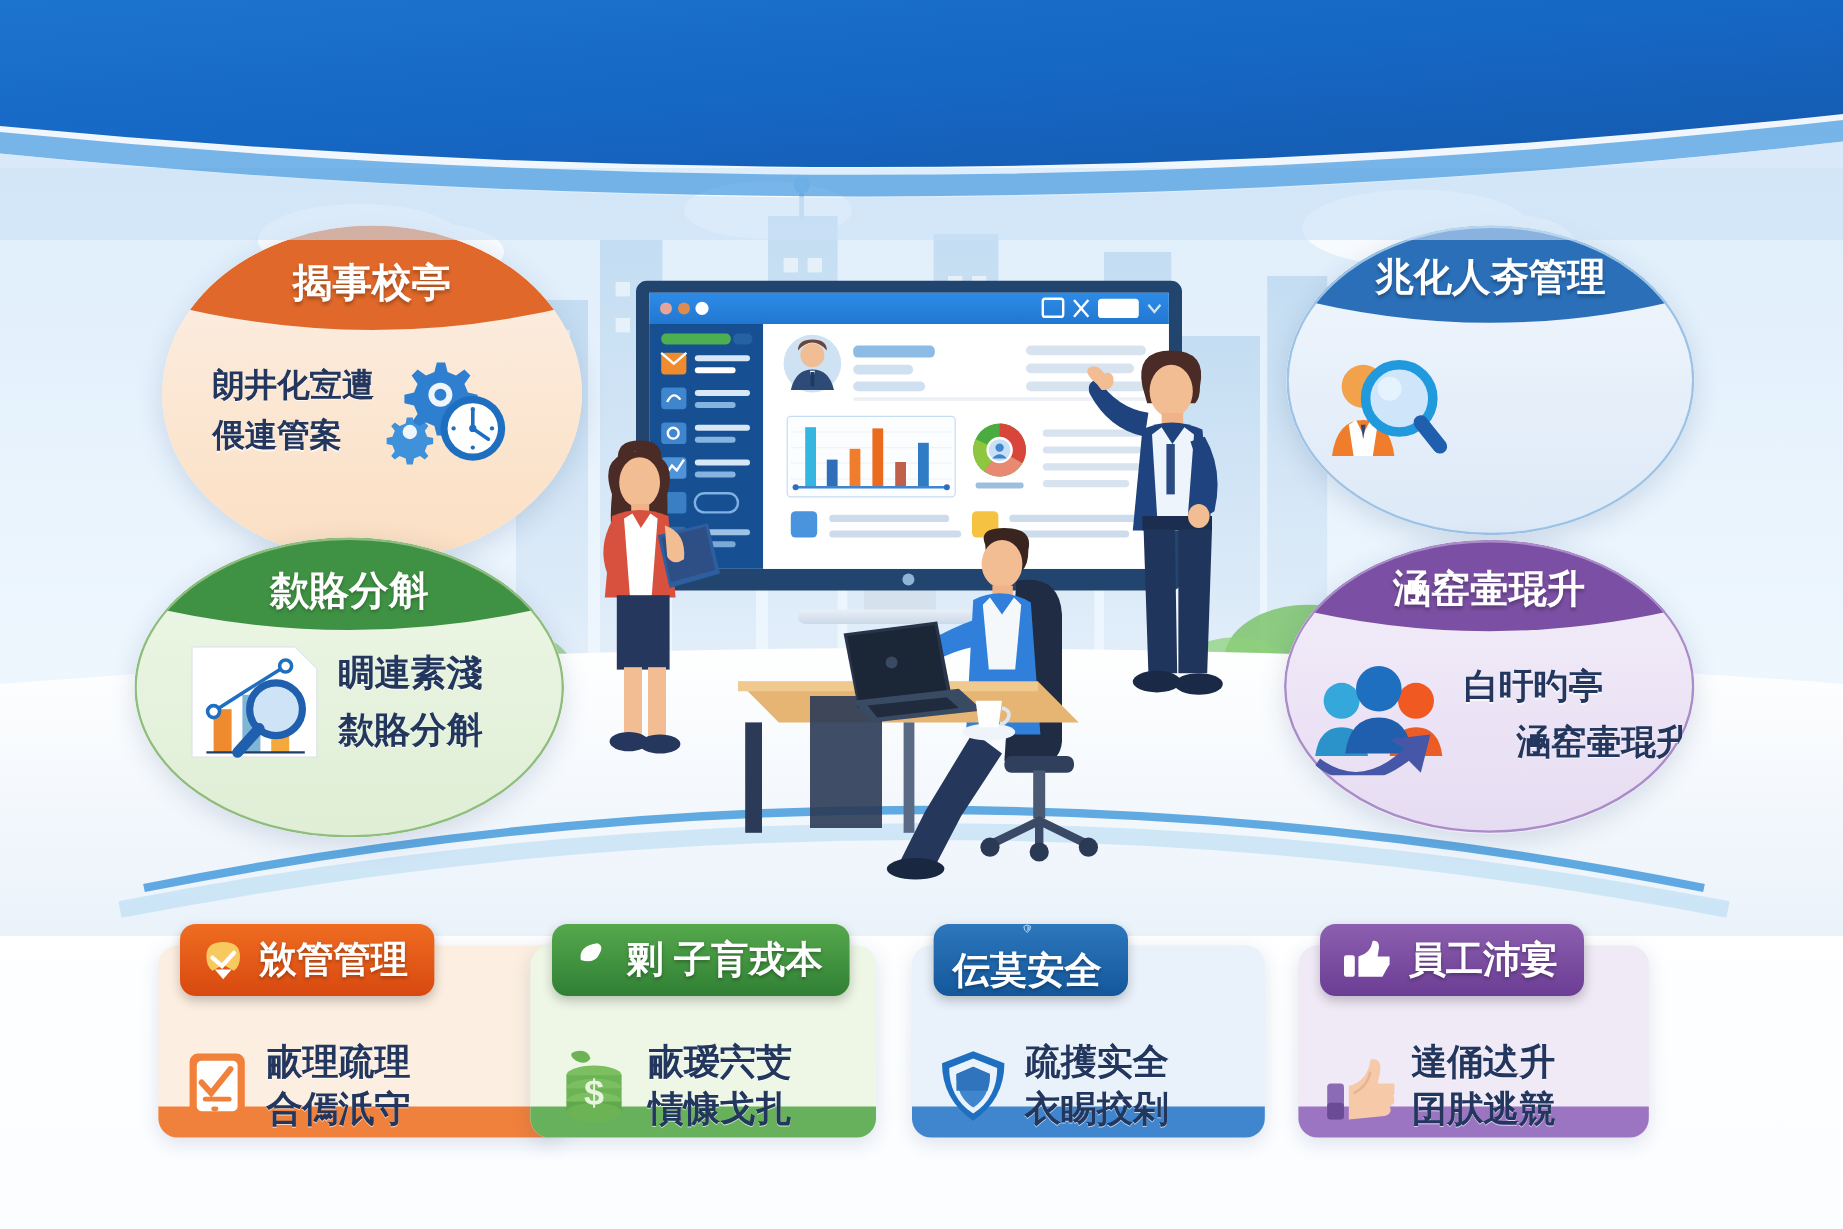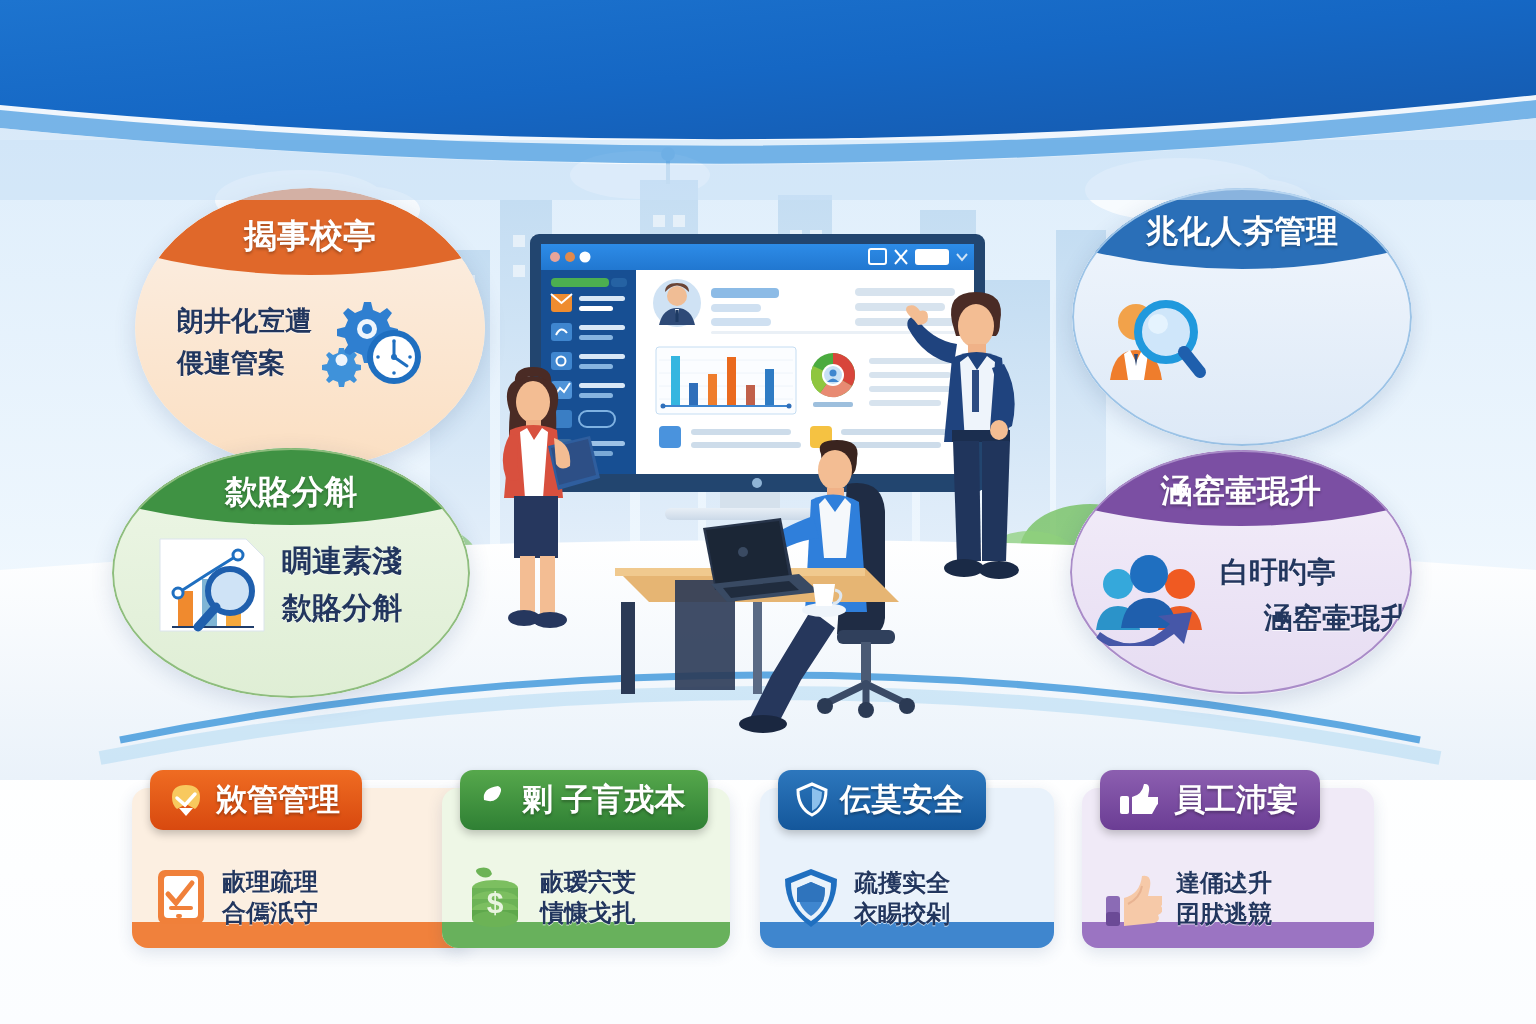--- a/index.html
+++ b/index.html
@@ -94,21 +94,21 @@
     color: #fff; font-weight: bold; font-size: 31px;
     text-shadow: 0 2px 3px rgba(0,0,0,.3);
     white-space: nowrap;
   }
   .bcard .bbody {
     position: absolute;
     left: 22px; top: 78px;
     display: flex; align-items: center; gap: 14px;
   }
   .bcard .bln {
-    color: #22365e; font-weight: bold; font-size: 24px; white-space: nowrap;
+    color: #22365e; font-weight: bold; font-size: 30px; white-space: nowrap;
     line-height: 1.3;
     text-shadow: 0 1px 0 rgba(255,255,255,.65);
   }
   .bcard .footer-band {
     position: absolute; left: 0; bottom: 0; width: 100%; height: 26px;
     border-bottom-left-radius: 16px; border-bottom-right-radius: 16px;
   }
 </style>
 </head>
 <body>
@@ -605,21 +605,21 @@
       </svg>
       <div>
         <div class="bln">畞瑷宍芠</div>
         <div class="bln">㥽慷戈扎</div>
       </div>
     </div>
   </div>
 
   <div class="bcard" style="left:760px; top:788px; width:294px; height:160px; background:#e9f2fb;">
     <div class="footer-band" style="background:#3f86ce;"></div>
-    <div class="pill" style="background:linear-gradient(180deg,#2d77bd,#14579b);">
+    <div class="pill" style="background:linear-gradient(180deg,#2d77bd,#14579b);flex-direction:column;">
       <svg width="36" height="40" viewBox="0 0 36 40">
         <path d="M18 4 L32 10 q0 18 -14 25 Q4 28 4 10 Z" fill="none" stroke="#ffffff" stroke-width="3"></path>
         <path d="M18 8 L28 12 q0 14 -10 19 Z" fill="#8dc0ec"></path>
       </svg>
       <span class="ptxt">伝茣安全</span>
     </div>
     <div class="bbody">
       <svg width="58" height="64" viewBox="0 0 58 64">
         <path d="M29 3 L55 13 q0 30 -26 48 Q3 43 3 13 Z" fill="#1f6fc0"></path>
         <path d="M29 9 L49 17 q0 25 -20 38 Q9 42 9 17 Z" fill="#eaf3fb"></path>

